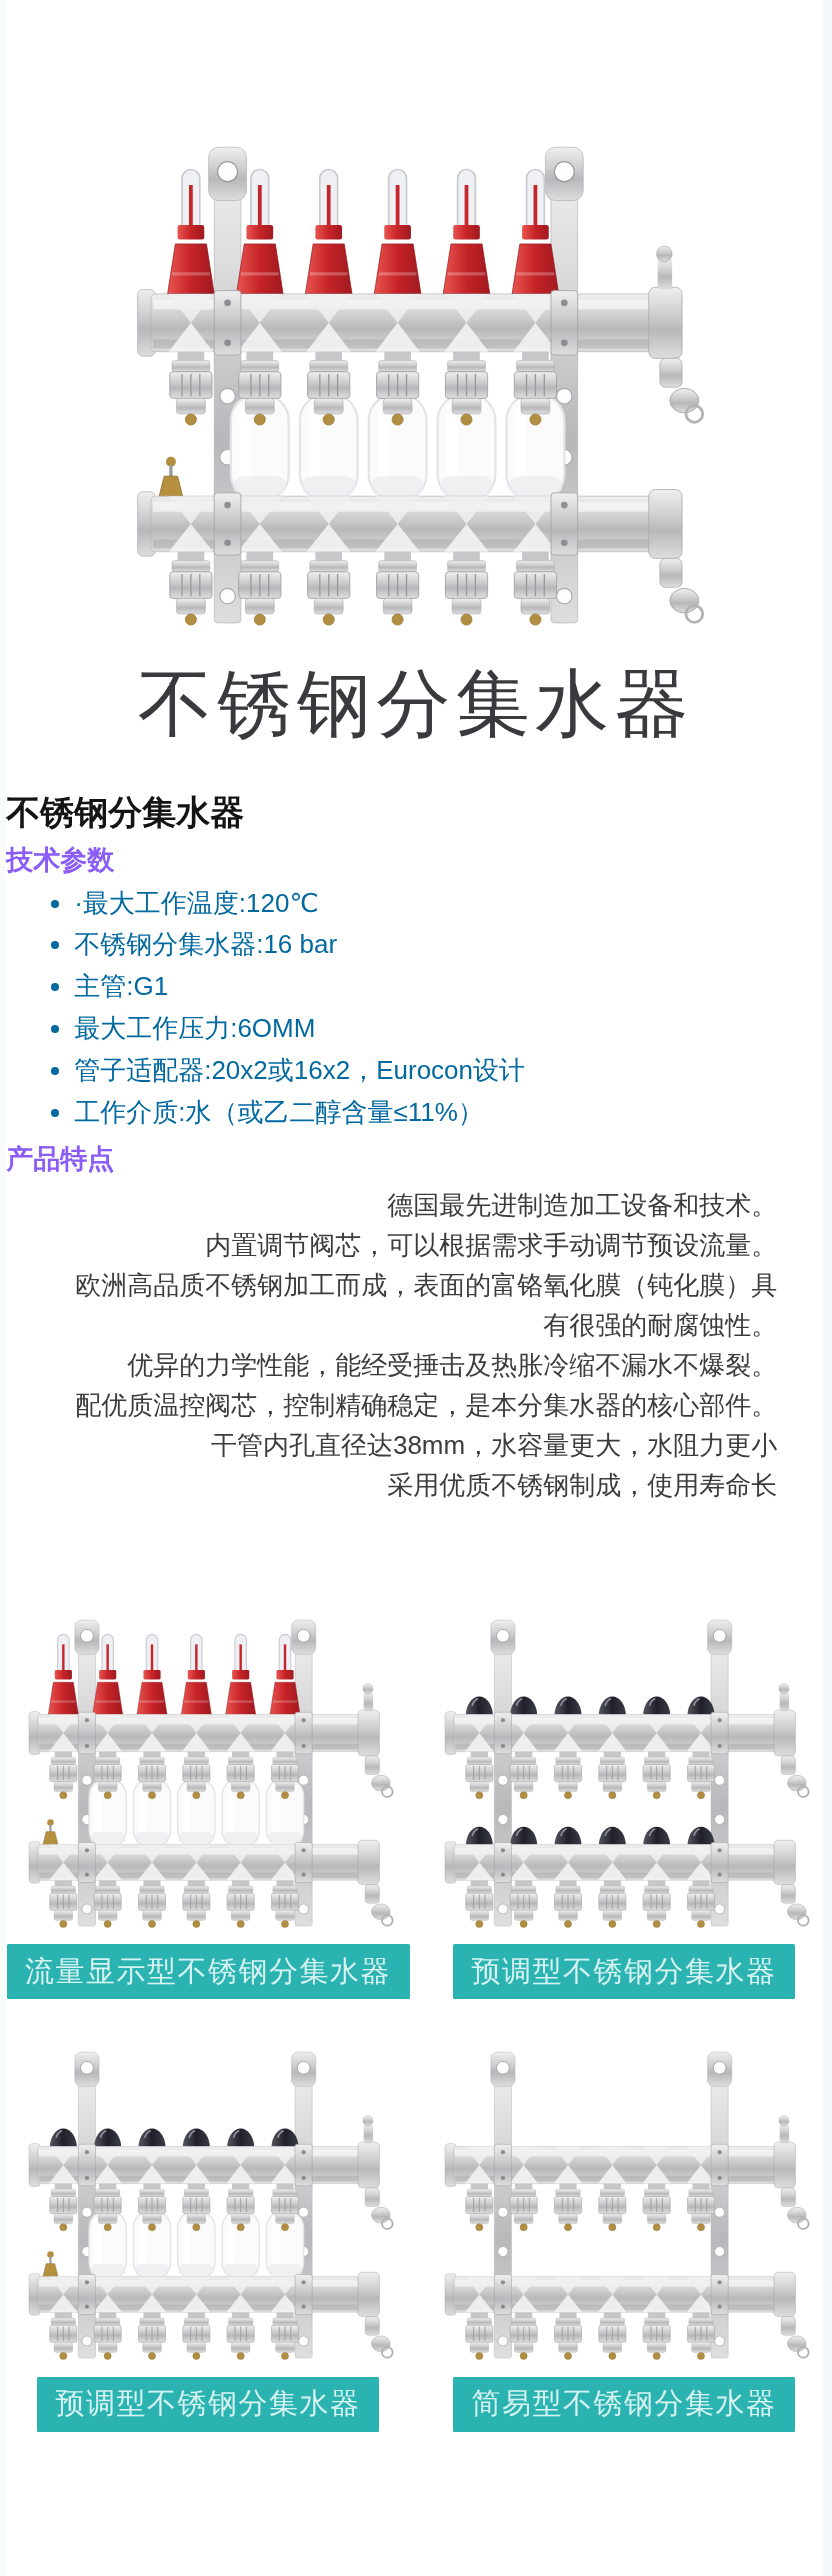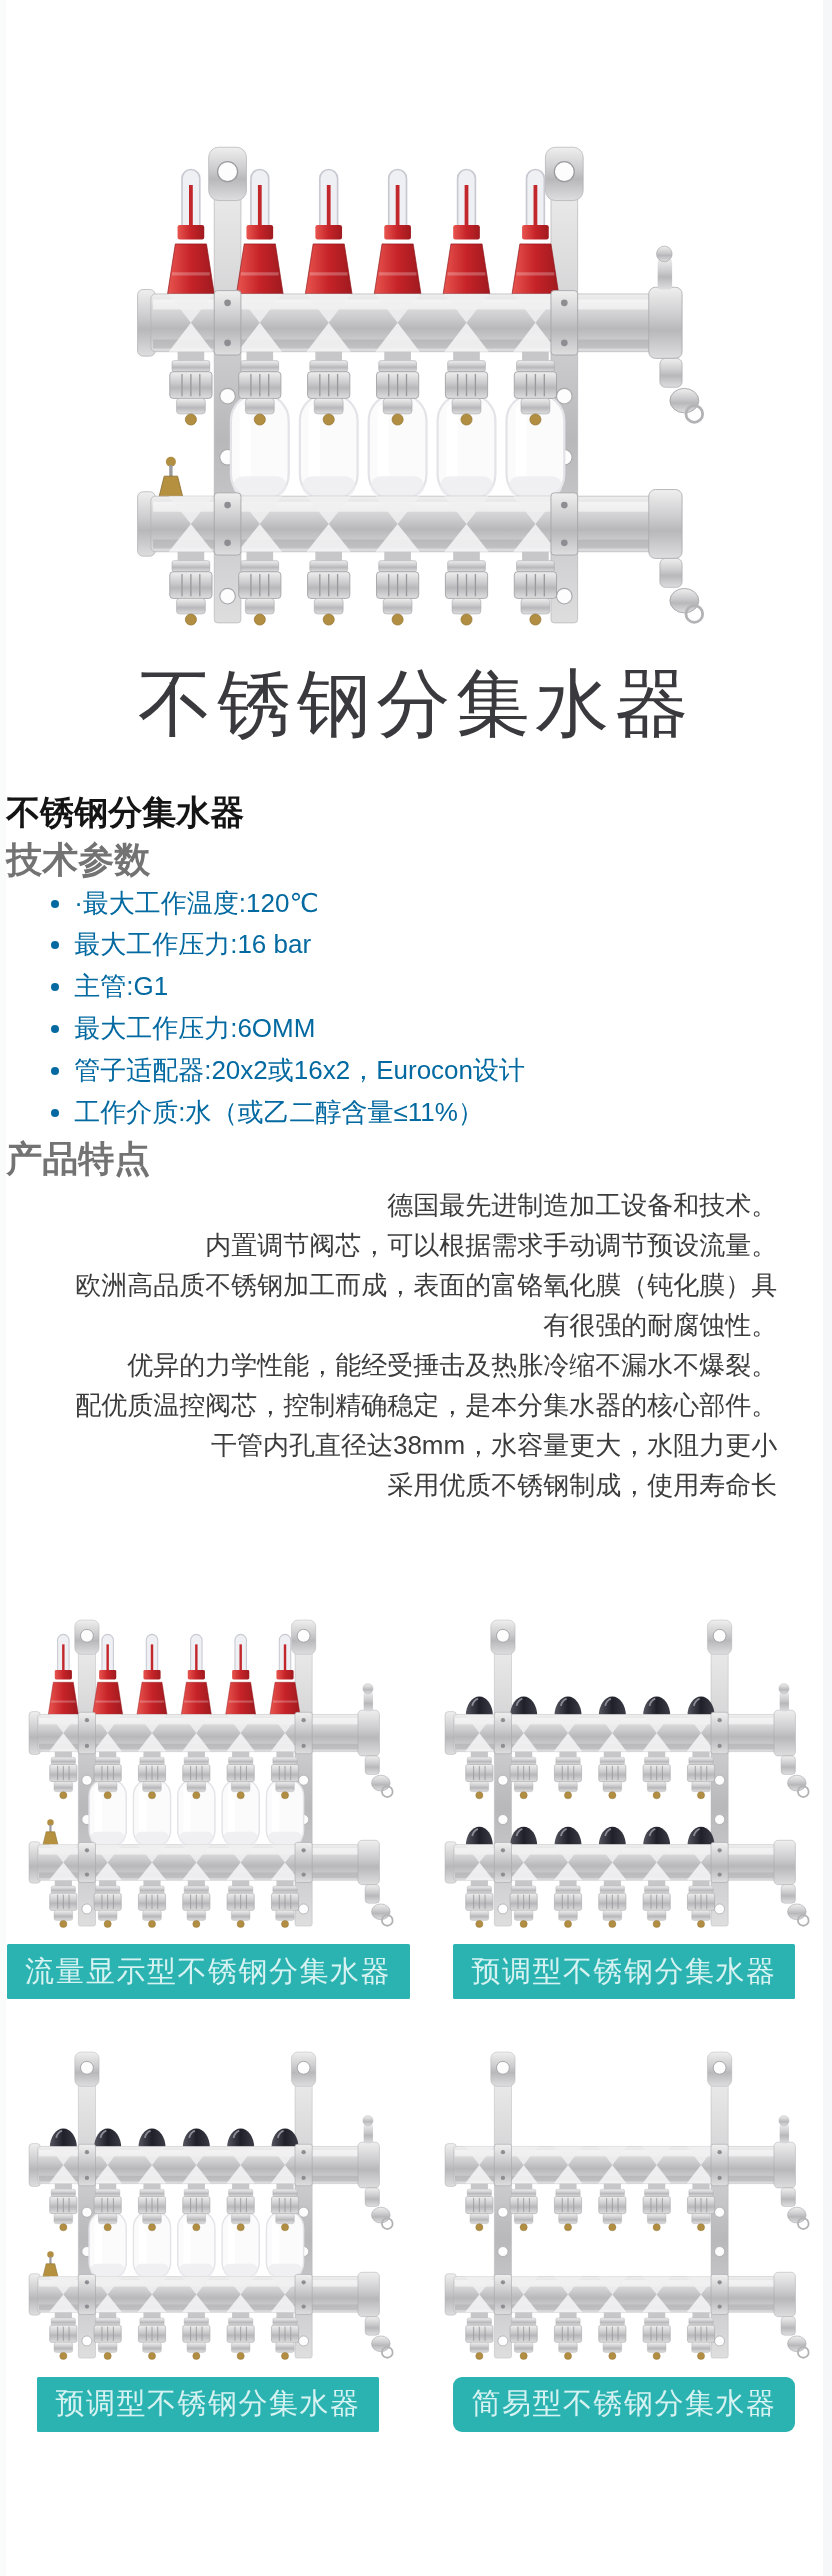--- a/index.html
+++ b/index.html
@@ -10,21 +10,21 @@
   .edge-strip.right{right:0;}
 
   
   .hero-photo{position:absolute;top:129px;left:122px;width:589px;height:501px;}
   .hero-caption{position:absolute;top:664px;left:0;width:832px;text-align:center;
                 font-size:74px;line-height:80px;letter-spacing:5.4px;color:#3a3a3e;}
 
   
   .content{position:absolute;top:792px;left:6.2px;width:771px;}
   .content h1{margin:0;font-size:34px;line-height:40px;font-weight:bold;color:#141414;}
-  .content h2{margin:10.8px 0 0 0;font-size:36px;line-height:34px;font-weight:bold;color:#737373;}
+  .content h2{margin:10.8px 0 0 0;font-size:27px;line-height:34px;font-weight:bold;color:#8b5cf6;}
   .tech-list{margin:10.8px 0 14px 0;padding-left:68px;}
   .tech-list li{font-size:26px;line-height:31px;margin-bottom:10.8px;color:#0369a1;}
   .features{margin-top:9.2px;text-align:right;}
   .features p{margin:0;font-size:26px;line-height:40px;text-indent:52px;color:#3c3c3c;}
 
   
   .product-grid{position:absolute;top:1607px;left:0;width:832px;
                 display:grid;grid-template-columns:416px 416px;}
   .product-card{display:flex;flex-direction:column;align-items:center;}
   .product-card.row2{margin-top:40px;}
@@ -268,21 +268,21 @@
             <rect x="359" y="422" width="26" height="14" rx="3" fill="url(#st1)" stroke="#a8a8ab" stroke-width="0.5"></rect>
             <circle cx="372" cy="441" r="5" fill="#b18e41" stroke="#8f7132" stroke-width="0.6"></circle>
   </svg>
 <div class="hero-caption">不锈钢分集水器</div>
 
 <div class="content">
   <h1>不锈钢分集水器</h1>
   <h2>技术参数</h2>
   <ul class="tech-list">
       <li>·最大工作温度:120℃</li>
-      <li>最大工作压力:16 bar</li>
+      <li>不锈钢分集水器:16 bar</li>
       <li>主管:G1</li>
       <li>最大工作压力:6OMM</li>
       <li>管子适配器:20x2或16x2，Eurocon设计</li>
       <li>工作介质:水（或乙二醇含量≤11%）</li>
     </ul>
   <h2>产品特点</h2>
   <div class="features">
       <p>德国最先进制造加工设备和技术。</p>
       <p>内置调节阀芯，可以根据需求手动调节预设流量。</p>
       <p>欧洲高品质不锈钢加工而成，表面的富铬氧化膜（钝化膜）具有很强的耐腐蚀性。</p>
@@ -1127,16 +1127,16 @@
             <circle cx="310" cy="441" r="5" fill="#b18e41" stroke="#8f7132" stroke-width="0.6"></circle>
         <rect x="360" y="380" width="24" height="8" fill="#c7c7c9"></rect>
             <rect x="355" y="388" width="34" height="10" rx="2" fill="url(#st5)" stroke="#a8a8ab" stroke-width="0.5"></rect>
             <rect x="353" y="398" width="38" height="24" rx="3" fill="url(#st5)" stroke="#a3a3a6" stroke-width="0.8"></rect>
             <line x1="364" y1="400" x2="364" y2="420" stroke="#9a9a9e" stroke-width="1.2"></line>
             <line x1="372" y1="400" x2="372" y2="420" stroke="#9a9a9e" stroke-width="1.2"></line>
             <line x1="380" y1="400" x2="380" y2="420" stroke="#9a9a9e" stroke-width="1.2"></line>
             <rect x="359" y="422" width="26" height="14" rx="3" fill="url(#st5)" stroke="#a8a8ab" stroke-width="0.5"></rect>
             <circle cx="372" cy="441" r="5" fill="#b18e41" stroke="#8f7132" stroke-width="0.6"></circle>
       </svg>
-      <div class="product-label" style="background: rgb(42, 179, 177); color: rgb(214, 242, 241); border-radius: 9px;">简易型不锈钢分集水器</div>
+      <div class="product-label" style="background: rgb(42, 179, 177); color: rgb(214, 242, 241);">简易型不锈钢分集水器</div>
     </div>
   </div>
 
 
 </body></html>

